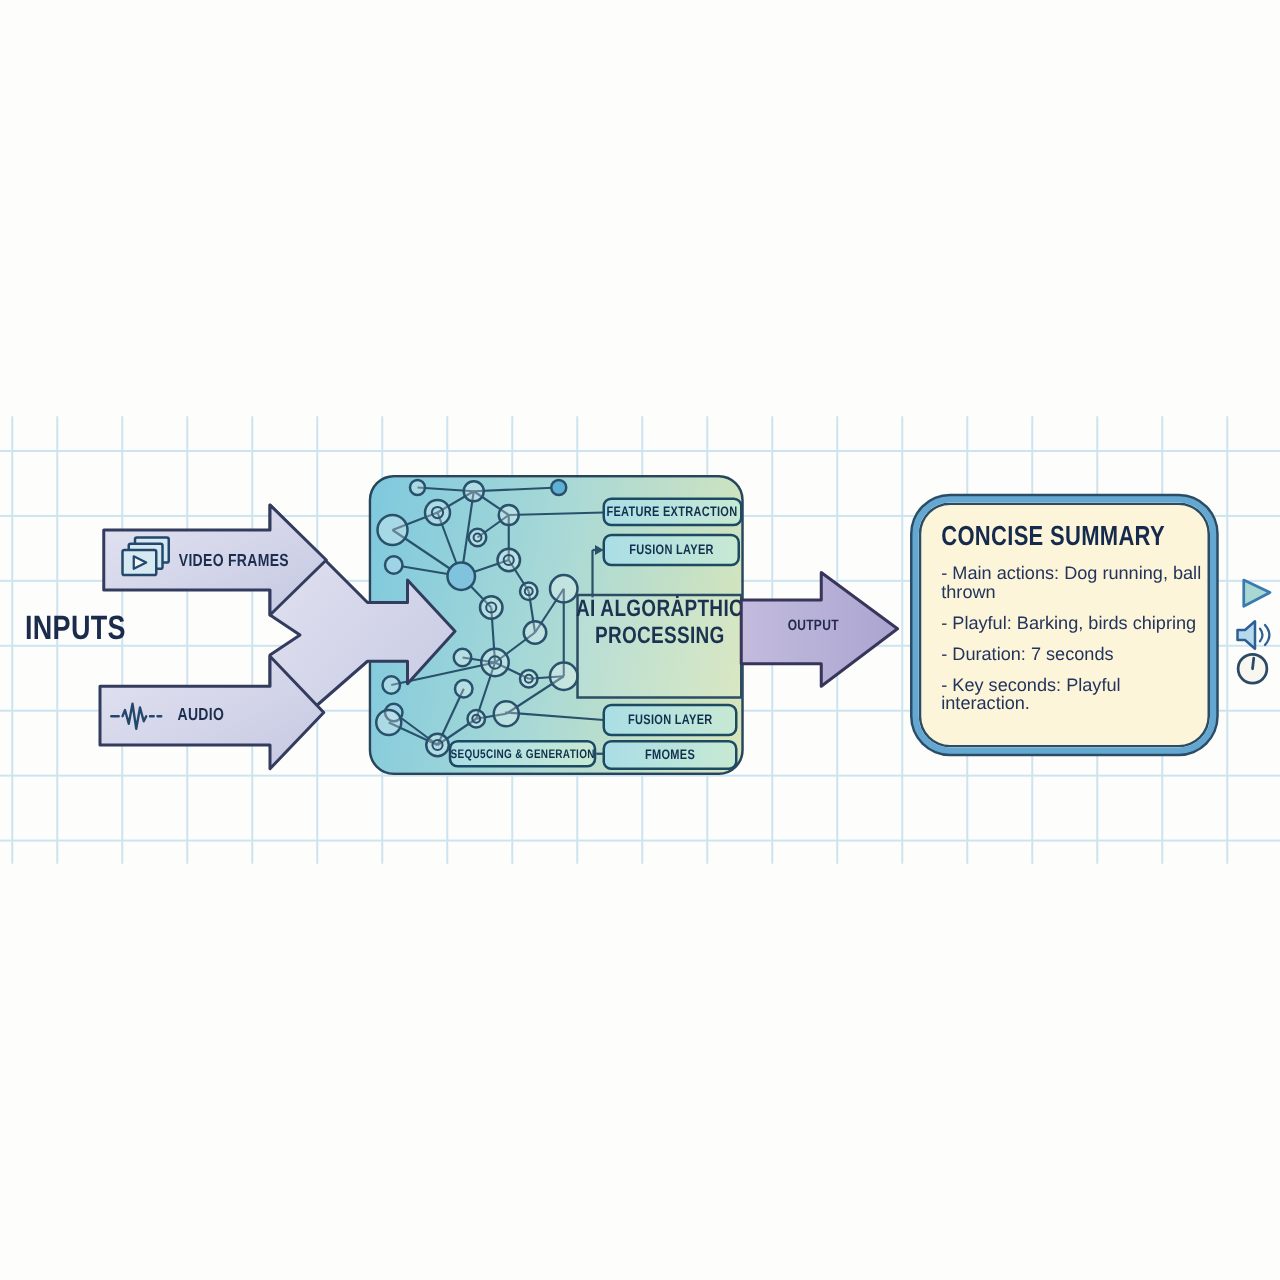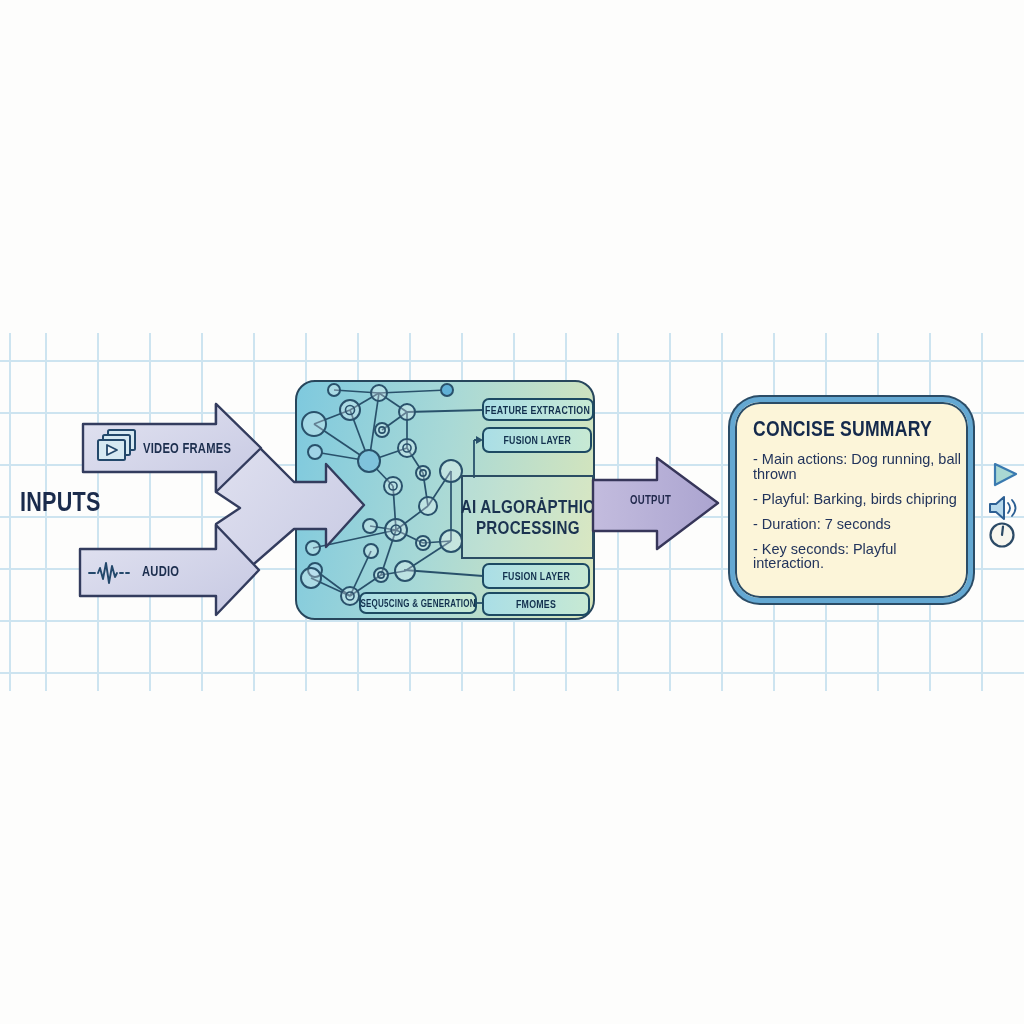--- a/index.html
+++ b/index.html
@@ -29,21 +29,21 @@
     color:#12304e;}
   .chip span{font-size:11px;}
   .chip-feature{left:185px;top:16px;width:112px;height:23px;}
   .chip-fusion-top{left:185px;top:45px;width:110px;height:26px;}
   .chip-fusion-bottom{left:185px;top:181px;width:108px;height:26px;}
   .chip-seq{left:62px;top:210px;width:118px;height:22px;}
   .chip-seq span{font-size:10px;}
   .chip-frames{left:185px;top:210px;width:108px;height:24px;}
   .ai-rect{position:absolute;left:164px;top:93px;width:133px;height:84px;
     border:2px solid #2b4d63;box-sizing:border-box;
-    display:flex;flex-direction:column;align-items:center;justify-content:center;
+    display:flex;flex-direction:column;align-items:center;justify-content:flex-start;
     background:rgba(255,255,255,0.10);color:#1b3350;}
   .ai-line{font-size:19px;line-height:1.12;}
 
   
   .arrows{position:absolute;left:0;top:0;}
 
   .inputs-label{position:absolute;left:20px;top:487px;color:#1a2b4c;font-size:27px;}
   .output-label{position:absolute;left:608px;top:493px;width:86px;text-align:center;
                 color:#232a4e;font-size:12px;}
   .input-arrow-label{position:absolute;color:#1c2e4e;font-size:14px;}

